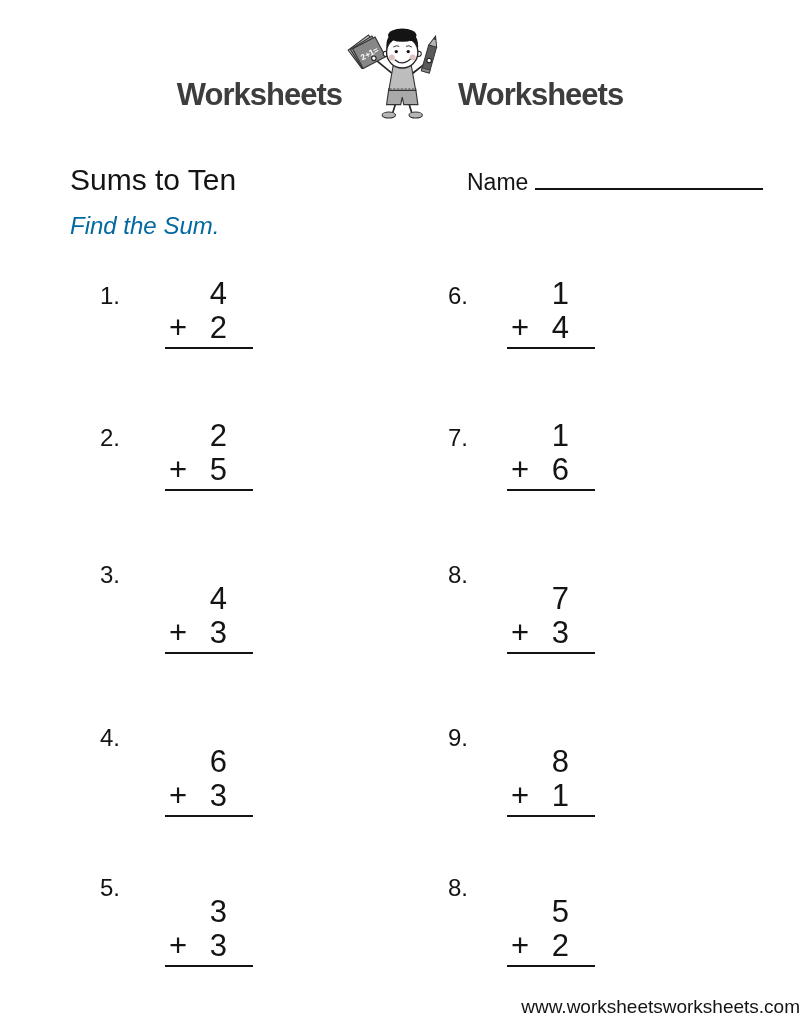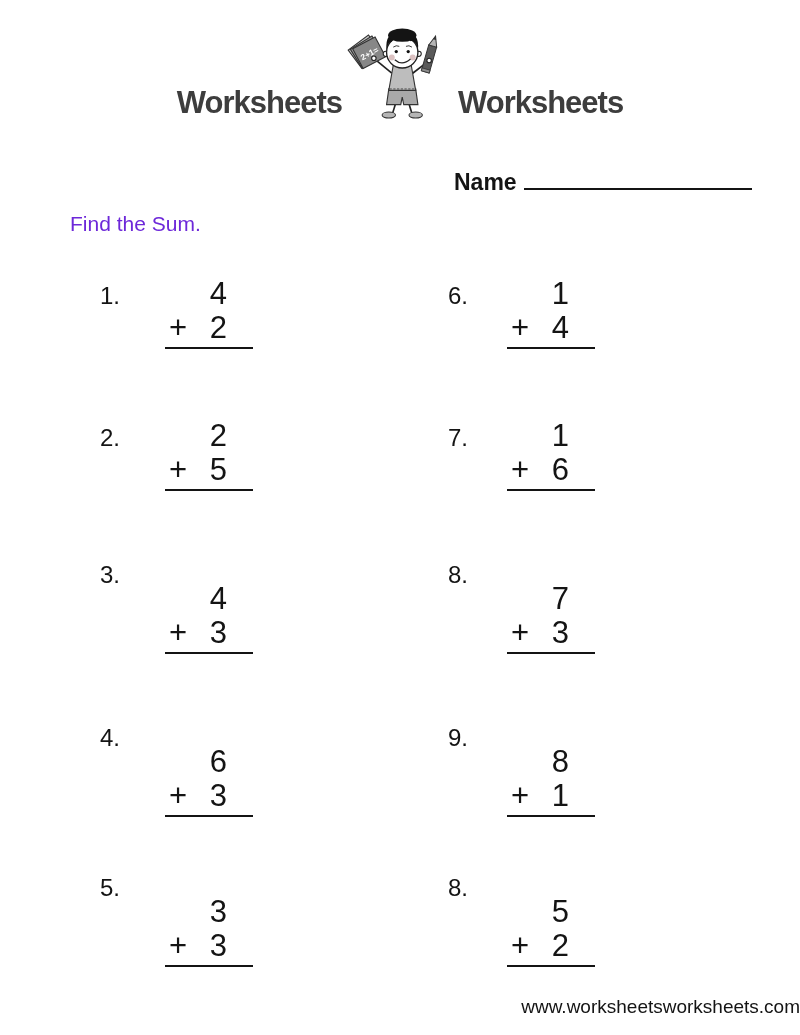--- a/index.html
+++ b/index.html
@@ -4,31 +4,31 @@
 <style>
   * { margin:0; padding:0; box-sizing:border-box; }
   html,body { width:800px; height:1035px; background:#ffffff;
     font-family:"Liberation Sans","DejaVu Sans",sans-serif; color:#111; }
   .page { position:relative; width:800px; height:1035px; background:#fff; overflow:hidden; }
 
   
   .logo { position:absolute; top:4px; left:0; width:100%; height:126px;
     display:flex; align-items:flex-end; justify-content:center; }
   .logo-text { font-size:31px; font-weight:700; color:#3d3d3d;
-    letter-spacing:-1px; margin-bottom:12px; line-height:1; }
+    letter-spacing:-1px; margin-bottom:20px; line-height:1; }
   .logo-text.lt { margin-right:2px; }
   .logo-text.rt { margin-left:2px; }
   .mascot { flex:0 0 auto; }
 
   
   .title { position:absolute; left:70px; top:163px; font-size:30px; color:#141414; }
-  .name-row { position:absolute; left:454px; top:166px; font-size:23px; color:#141414;font-weight:bold; }
+  .name-row { position:absolute; left:467px; top:166px; font-size:23px; color:#141414; }
   .name-line { display:inline-block; width:228px; height:24px;
     border-bottom:2px solid #141414; margin-left:7px; }
-  .instruction { position:absolute; left:70px; top:212px; font-size:21px; color:#6d28d9; }
+  .instruction { position:absolute; left:70px; top:212px; font-size:24px; color:#0369a1;font-style:italic; }
 
   
   .problem { position:absolute; width:160px; height:90px; }
   .col-l { left:100px; }
   .col-r { left:448px; }
   .r1 { top:283px; } .r2 { top:425px; } .r3 { top:562px; } .r4 { top:725px; } .r5 { top:875px; }
   .pnum { position:absolute; left:0; top:0; font-size:24px; line-height:26px; color:#141414; }
   .col-l .stack { position:absolute; left:65px; top:-6px; width:88px; }
   .col-r .stack { position:absolute; left:59px; top:-6px; width:88px; }
   .shift .stack { top:20px !important; }
@@ -91,20 +91,21 @@
       <path d="M83 34 q4 -2 8 1" stroke="#222" stroke-width="1.2" fill="none"></path>
       <circle cx="70" cy="41" r="2.2" fill="#111"></circle>
       <circle cx="86" cy="41" r="2.2" fill="#111"></circle>
       <circle cx="64" cy="49" r="4" fill="#dcc2c2"></circle>
       <circle cx="92" cy="49" r="4" fill="#dcc2c2"></circle>
       <path d="M68 52 Q78 61 89 51" stroke="#222" stroke-width="1.6" fill="none"></path>
     </svg>
     <span class="logo-text rt">Worksheets</span>
   </div>
 
+  <div class="title">Sums to Ten</div>
   <div class="name-row">
     <span>Name</span><span class="name-line"></span>
   </div>
   <div class="instruction">Find the Sum.</div>
 
   <div class="problem col-l r1">
     <div class="pnum">1.</div>
     <div class="stack">
       <div class="top-addend">4</div>
       <div class="bottom-row">

